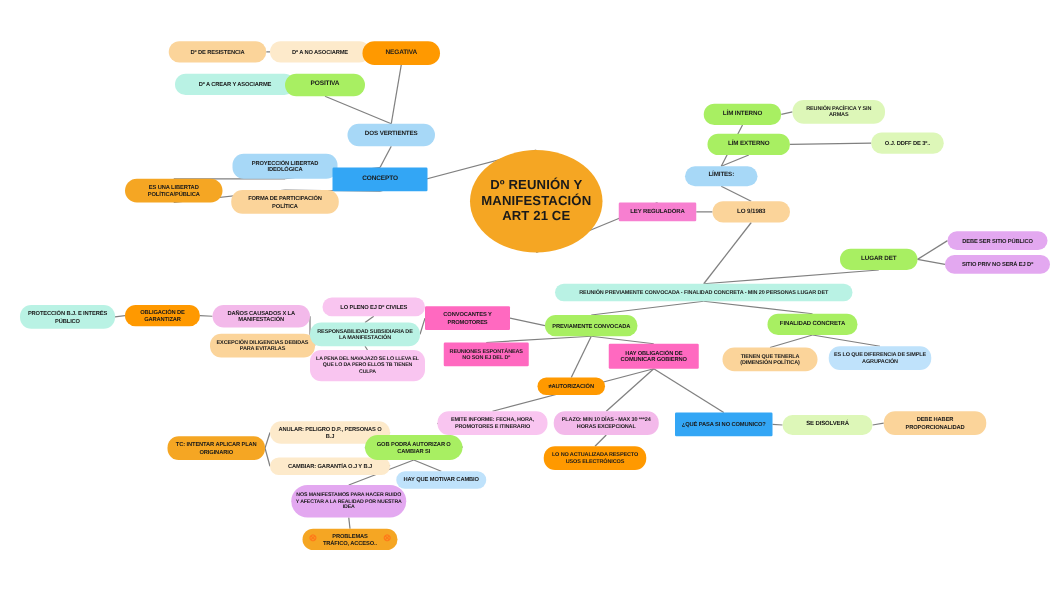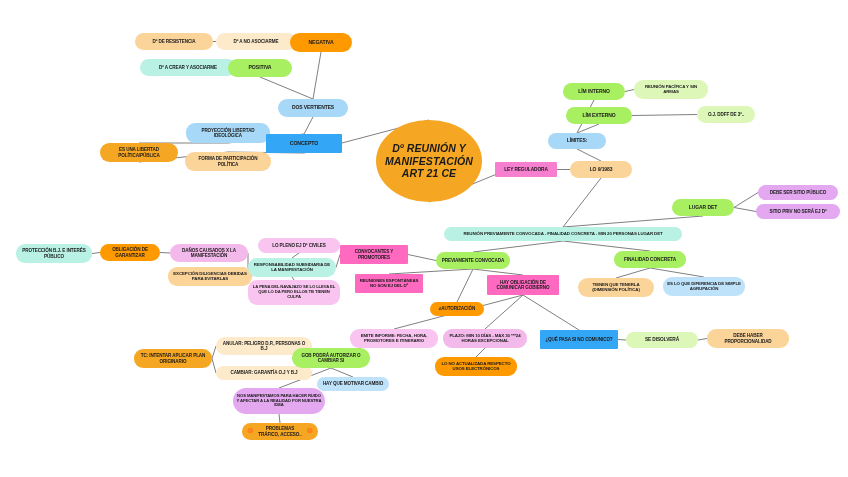--- a/index.html
+++ b/index.html
@@ -37,21 +37,20 @@
     letter-spacing: -0.1px;
   }
   .rounded { border-radius: 9px; }
   .pill    { border-radius: 40px; }
   .sq      { border-radius: 1px; }
   .center-node {
     border-radius: 50%;
     font-size: 10.5px;
     line-height: 1.22;
     letter-spacing: 0.1px;
-    font-style: italic;
   }
   .ico {
     color: #ff7a1a;
     font-size: 8px;
     padding: 0 2px;
   }
 </style>
 </head>
 <body>
 

